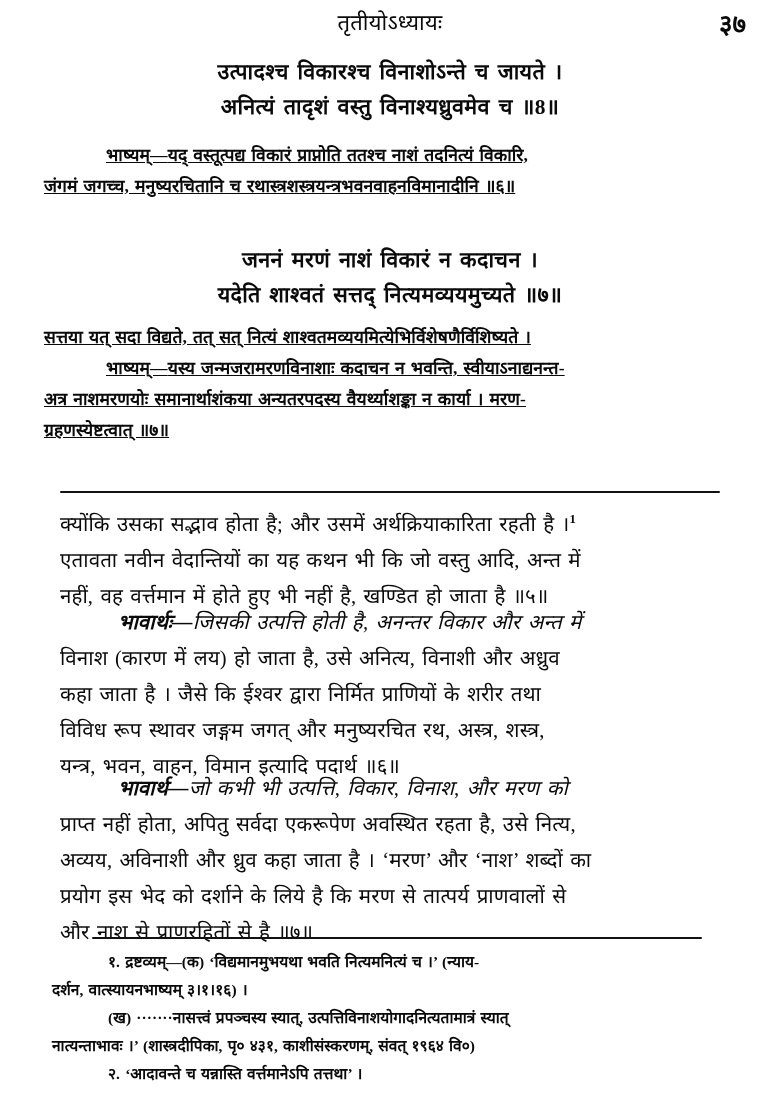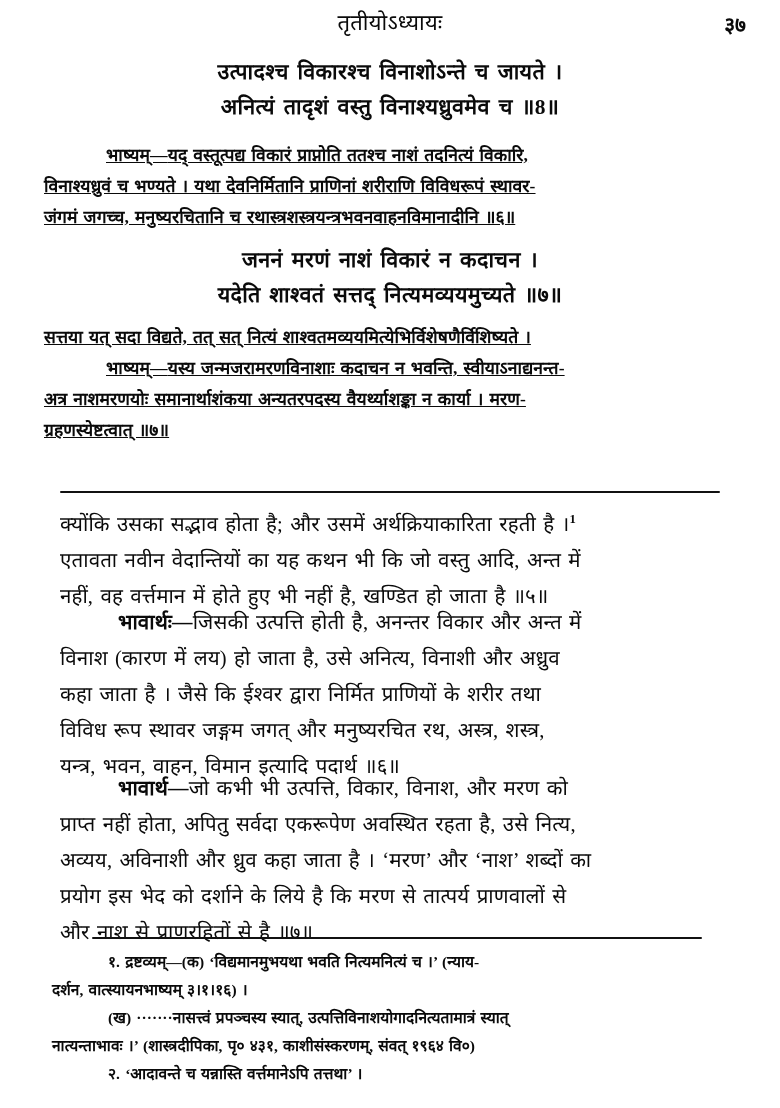--- a/index.html
+++ b/index.html
@@ -42,21 +42,21 @@
     text-align: center;
     font-size: 22px;
     line-height: 30px;
     letter-spacing: 0.2px;
     font-family: "Liberation Serif", "DejaVu Serif", serif;
   }
   .head-folio {
     position: absolute;
     right: 34px;
     top: 2px;
-    font-size: 21px;
+    font-size: 26px;
     line-height: 30px;
     font-weight: 600;
   }
 
   
   .block {
     position: absolute;
     box-sizing: border-box;
   }
 
@@ -88,21 +88,21 @@
   .label-inline { font-weight: 700; }
 
   .hindi {
     font-size: 20.5px;
     line-height: 36px;
     font-weight: 500;
     letter-spacing: 0.15px;
     word-spacing: 2px;
   }
   .hindi .pline { display: block; white-space: nowrap; }
-  .hindi .pline.indent { text-indent: 58px; }
+  .hindi .pline.indent { text-indent: 58px; font-style: italic; }
   .hindi .label { font-weight: 700; }
 
   .footnotes {
     font-size: 15.5px;
     line-height: 28px;
     font-weight: 600;
     letter-spacing: 0.05px;
     word-spacing: 1.2px;
   }
   .footnotes .fline { display: block; white-space: nowrap; }
@@ -134,21 +134,20 @@
     <div class="head-folio">३७</div>
   </div>
 
   <div class="block verse" style="left:60px; top:55px; width:660px;">
     <span class="vline">उत्पादश्च विकारश्च  विनाशोऽन्ते च  जायते ।</span>
     <span class="vline">अनित्यं  तादृशं  वस्तु  विनाश्यध्रुवमेव च ॥8॥</span>
   </div>
 
   <div class="block bhashya" style="left:44px; top:140px; width:692px;">
     <span class="pline indent"><span class="label-inline">भाष्यम्—</span><span>यद् वस्तूत्पद्य विकारं  प्राप्नोति ततश्च  नाशं तदनित्यं  विकारि,</span></span>
-    <span class="pline">विनाश्यध्रुवं च भण्यते । यथा देवनिर्मितानि प्राणिनां शरीराणि विविधरूपं  स्थावर-</span>
     <span class="pline">जंगमं जगच्च, मनुष्यरचितानि च रथास्त्रशस्त्रयन्त्रभवनवाहनविमानादीनि ॥६॥</span>
   </div>
 
   <div class="block verse" style="left:60px; top:243px; width:660px;">
     <span class="vline">जननं मरणं  नाशं  विकारं न  कदाचन ।</span>
     <span class="vline">यदेति शाश्वतं  सत्तद्  नित्यमव्ययमुच्यते ॥७॥</span>
   </div>
 
   <div class="block bhashya" style="left:44px; top:322px; width:692px;">
     <span class="pline">सत्तया यत्  सदा विद्यते,  तत् सत् नित्यं  शाश्वतमव्ययमित्येभिर्विशेषणैर्विशिष्यते ।</span>

